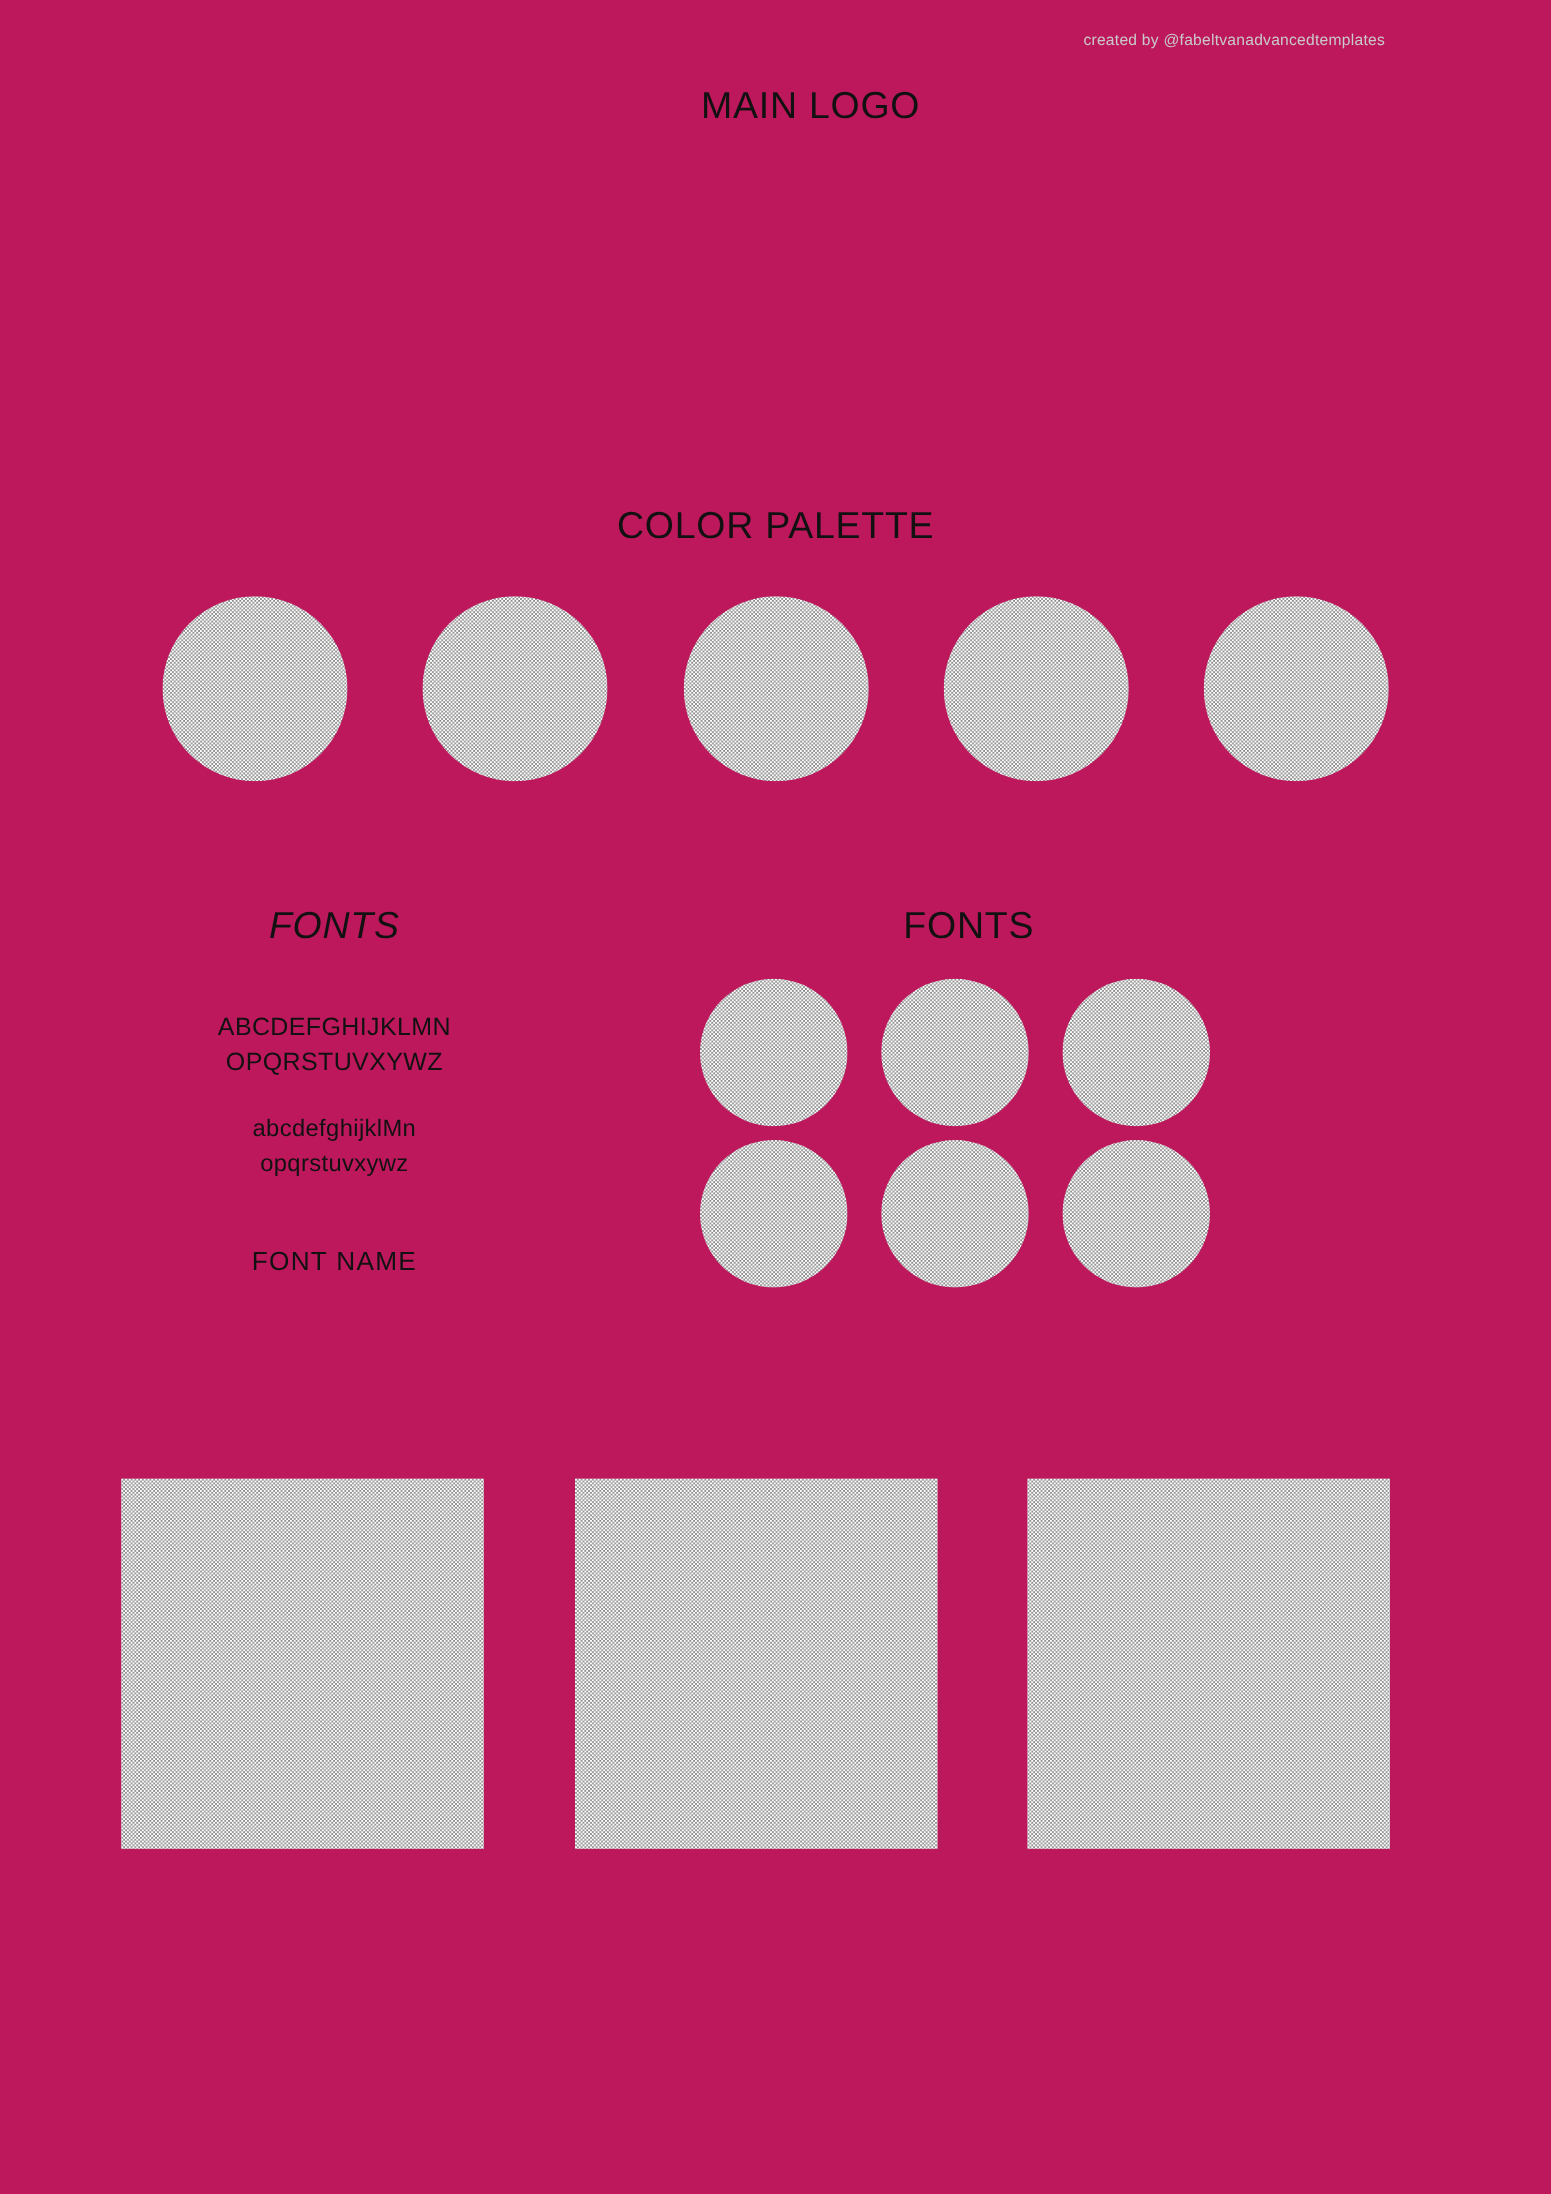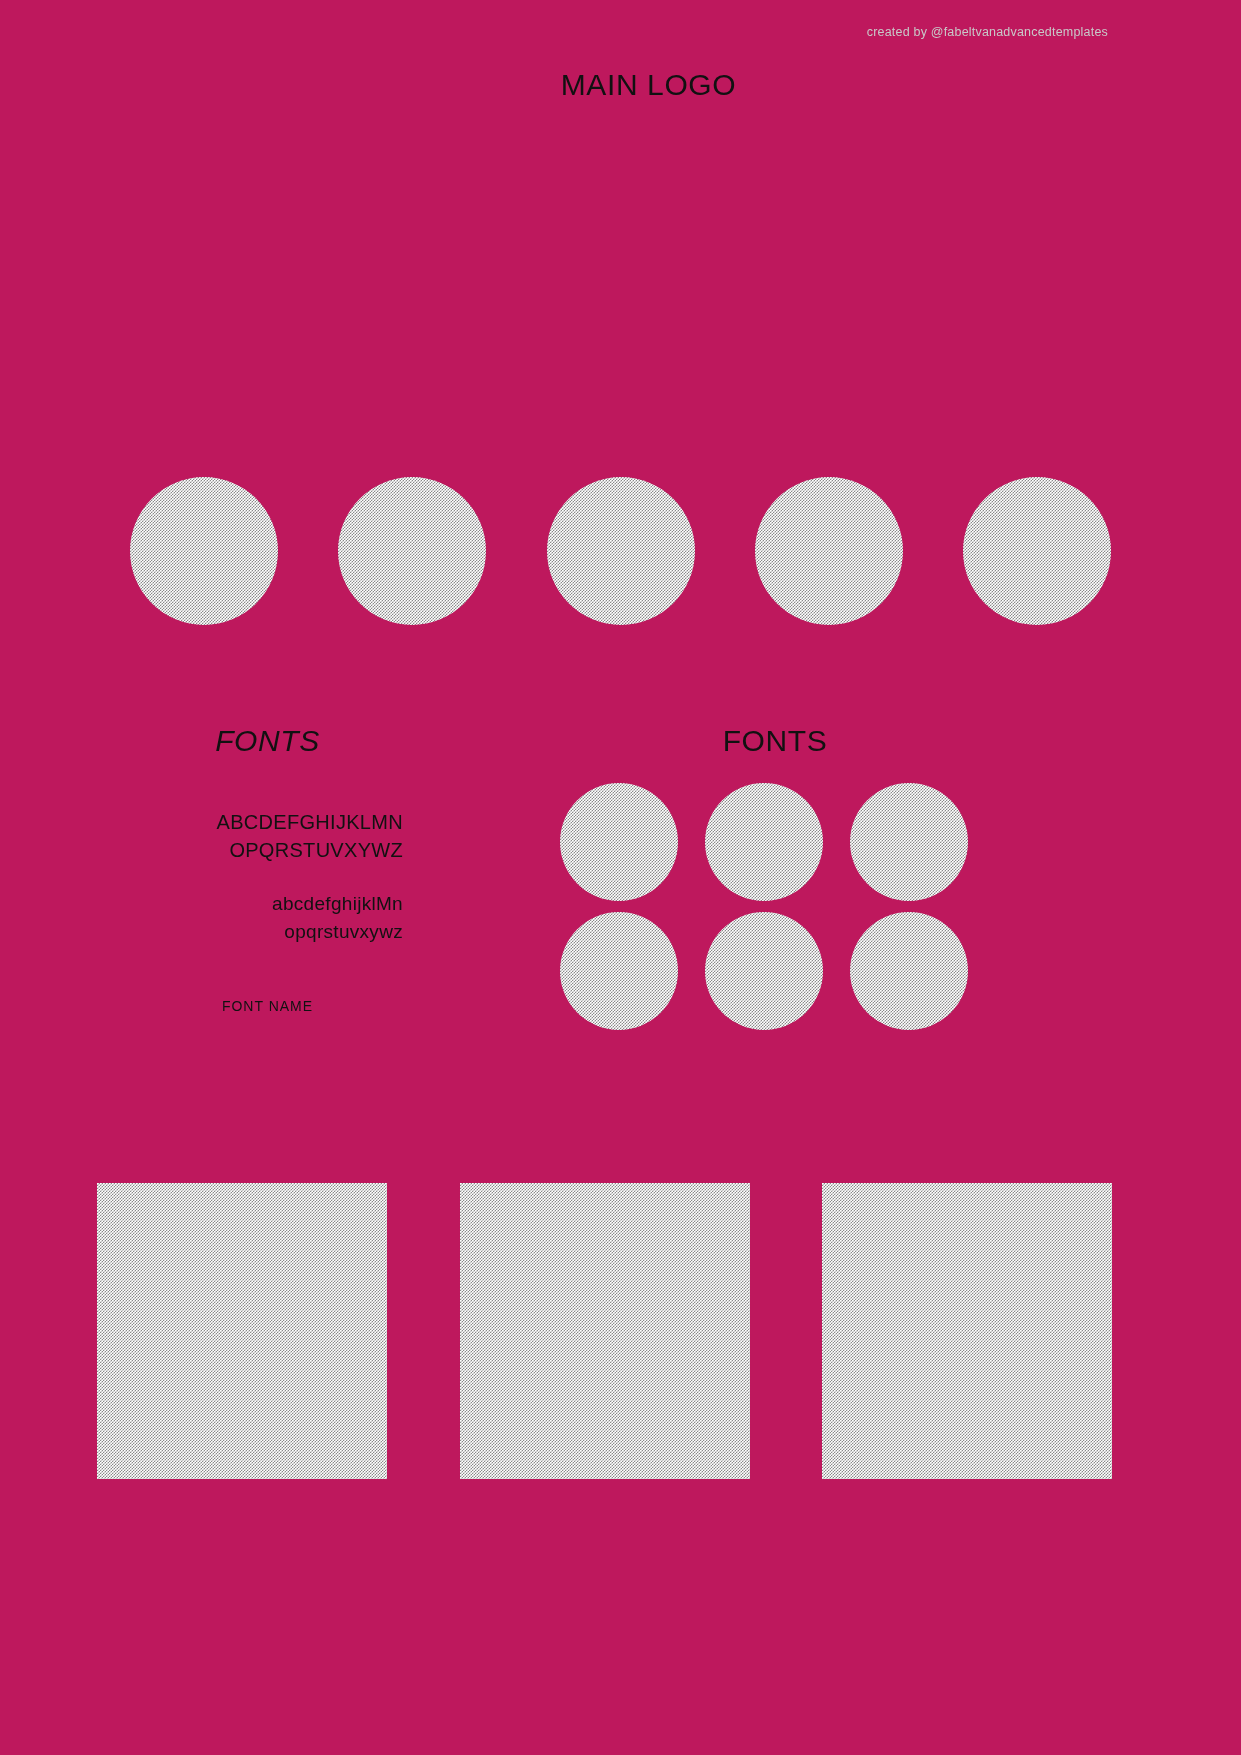--- a/index.html
+++ b/index.html
@@ -107,25 +107,25 @@
     width: 271px;
     text-align: center;
     color: #111111;
   }
   .font-line {
     font-size: 20px;
     line-height: 28px;
     letter-spacing: 0.3px;
     white-space: nowrap;
   }
-  .font-group { margin-bottom: 26px; text-align: right; }
+  .font-group { margin-bottom: 26px; }
   .font-group.lower .font-line { font-size: 19px; }
   .font-name {
     margin-top: 52px;
-    font-size: 14px;
+    font-size: 21px;
     letter-spacing: 1px;
   }
 
   
   .icons-grid {
     position: absolute;
     top: 783px;
     left: 560px;
     width: 420px;
     display: grid;
@@ -157,20 +157,21 @@
 </style>
 </head>
 <body>
 
 <div class="page">
 
   <div class="credit">created by @fabeltvanadvancedtemplates</div>
 
   <div class="heading" id="main-logo-heading">MAIN LOGO</div>
 
+  <div class="heading" id="color-palette-heading">COLOR PALETTE</div>
 
   <div class="palette-row">
     <div class="swatch dither"></div>
     <div class="swatch dither"></div>
     <div class="swatch dither"></div>
     <div class="swatch dither"></div>
     <div class="swatch dither"></div>
   </div>
 
   <div class="heading sub" id="fonts-heading">FONTS</div>

